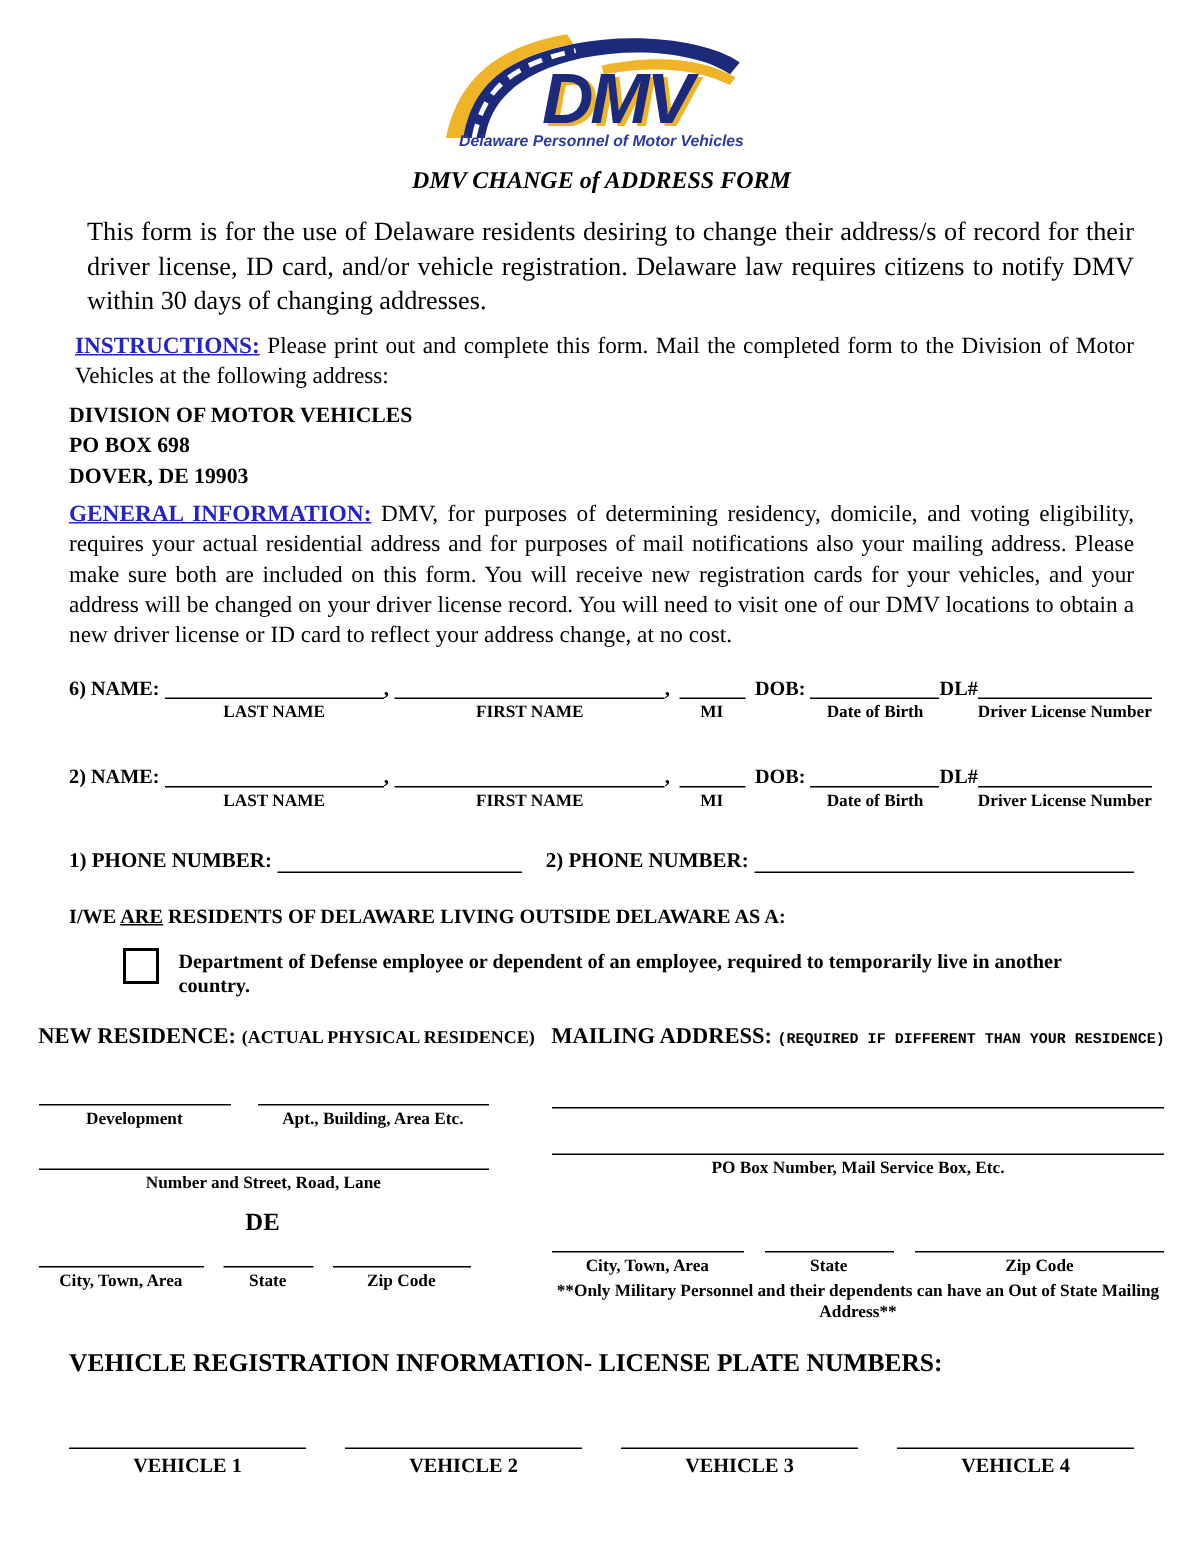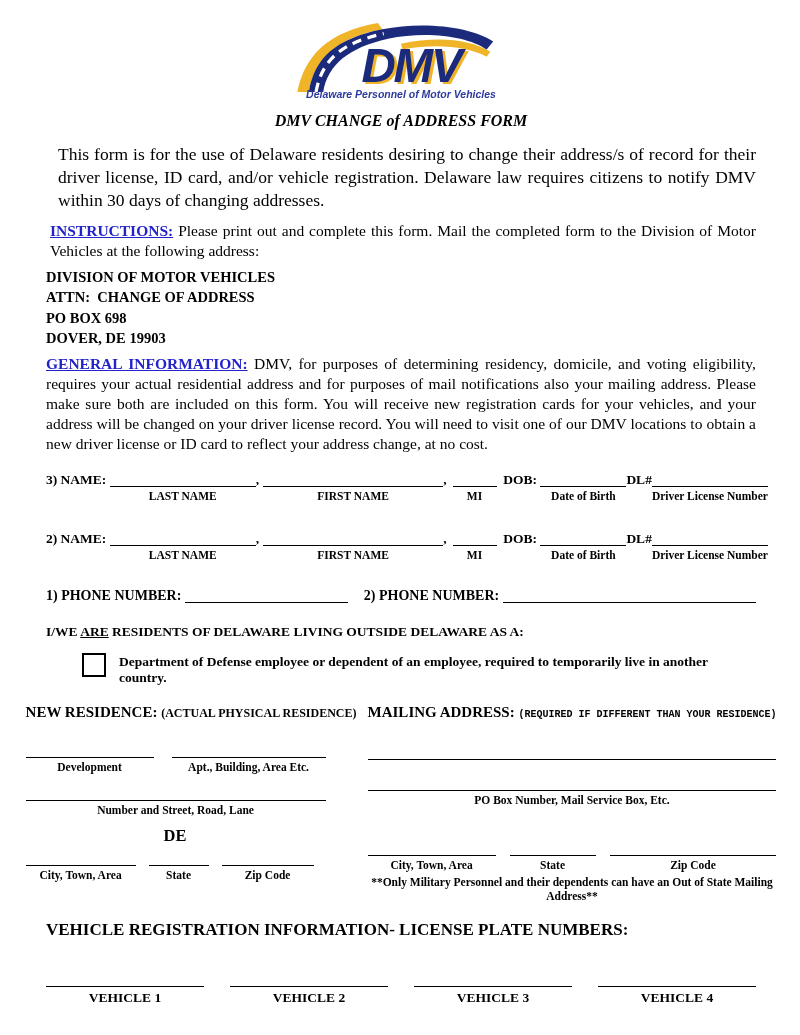--- a/index.html
+++ b/index.html
@@ -92,29 +92,28 @@
     </div>
     <h1 class="form-title">DMV CHANGE of ADDRESS FORM</h1>
   </div>
 
   <p class="intro">This form is for the use of Delaware residents desiring to change their address/s of record for their driver license, ID card, and/or vehicle registration. Delaware law requires citizens to notify DMV within 30 days of changing addresses.</p>
 
   <p class="para instructions"><span class="lead">INSTRUCTIONS:</span><span> Please print out and complete this form. Mail the completed form to the Division of Motor Vehicles at the following address:</span></p>
 
   <div class="addr-block">
     <div class="addr">DIVISION OF MOTOR VEHICLES</div>
-    <div class="addr">ATTN:  CHANGE OF ADDRESS</div>
     <div class="addr">PO BOX 698</div>
     <div class="addr">DOVER, DE 19903</div>
   </div>
 
   <p class="para"><span class="lead">GENERAL INFORMATION:</span><span> DMV, for purposes of determining residency, domicile, and voting eligibility, requires your actual residential address and for purposes of mail notifications also your mailing address. Please make sure both are included on this form. You will receive new registration cards for your vehicles, and your address will be changed on your driver license record. You will need to visit one of our DMV locations to obtain a new driver license or ID card to reflect your address change, at no cost.</span></p>
 
   <div class="frow name-row1">
-    <span class="ft">3) NAME: </span>
+    <span class="ft">6) NAME: </span>
     <div class="fg" style="width:146px">
       <div class="fline"></div>
       <div class="flab">LAST NAME</div>
     </div>
     <span class="ft">,</span>
     <div class="fg" style="width:180px; margin-left:4px">
       <div class="fline"></div>
       <div class="flab">FIRST NAME</div>
     </div>
     <span class="ft">,</span>

